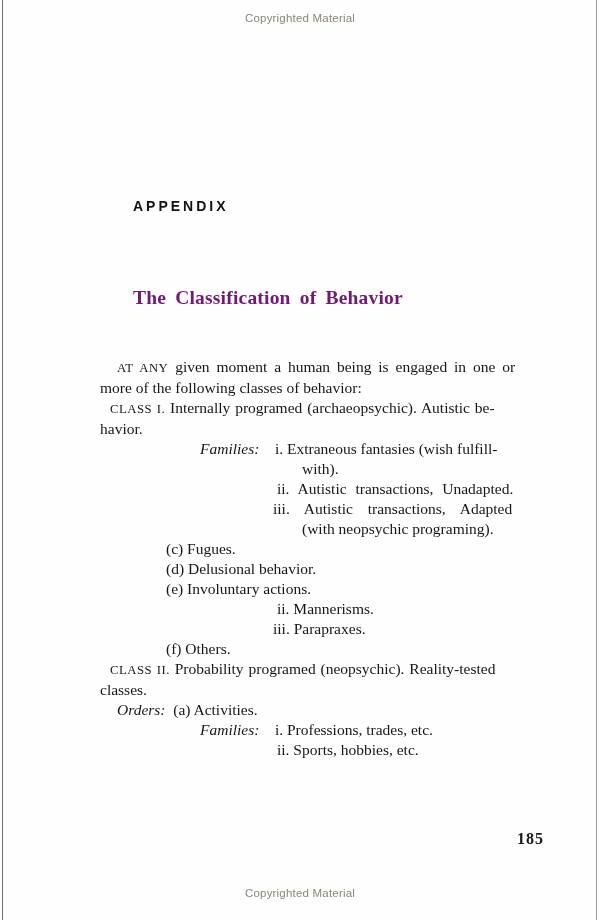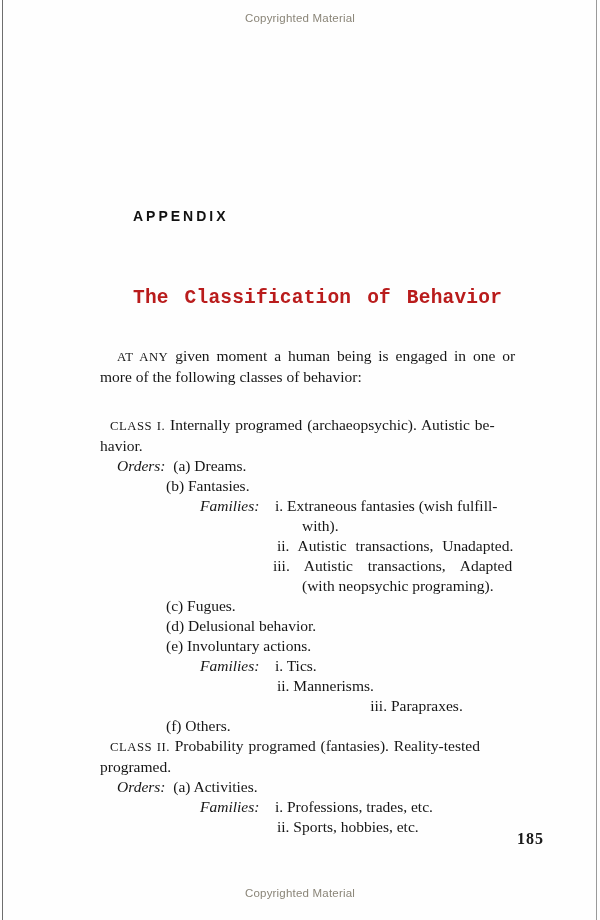--- a/index.html
+++ b/index.html
@@ -28,45 +28,45 @@
     font-size: 11.5px;
     color: #8a8578;
     letter-spacing: 0.2px;
   }
   .copy-top    { top: 12px; }
   .copy-bottom { top: 887px; }
 
   .appendix {
     position: absolute;
     left: 133px;
-    top: 208px;
+    top: 198px;
     font-family: "Liberation Sans", sans-serif;
     font-weight: 700;
     font-size: 14px;
     letter-spacing: 3px;
     color: #111;
   }
   .title {
     position: absolute;
     left: 133px;
     top: 287px;
     margin: 0;
-    font-family: Liberation Mono, monospace;
+    font-family: Liberation Serif, serif;
     font-weight: 700;
     font-size: 19.5px;
     letter-spacing: 0.2px;
     word-spacing: 4px;
-    color: #b91c1c;
+    color: #701a75;
     text-align: right;
   }
 
   .body-text {
     position: absolute;
     left: 100px;
-    top: 346px;
+    top: 357px;
     width: 460px;
     font-size: 15.5px;
     line-height: 20px;
   }
   .line { white-space: pre; }
   .seg-n  { }
   .seg-i  { font-style: italic; }
   .seg-sc { font-size: 0.82em; letter-spacing: 0.5px; }
 
   .pagenum {
@@ -88,38 +88,35 @@
 
   <div class="copy copy-top">Copyrighted Material</div>
 
   <div class="appendix">APPENDIX</div>
 
   <h1 class="title">The Classification of Behavior</h1>
 
   <div class="body-text">
       <div class="line" style="margin-left: 17px; word-spacing: 3px;"><span class="seg-sc">AT ANY</span><span class="seg-n"> given moment a human being is engaged in one or</span></div>
       <div class="line" style="margin-left: 0px;"><span class="seg-n">more of the following classes of behavior:</span></div>
-      <div class="line" style="margin-left: 10px; word-spacing: 1px; margin-top: 28px;"><span class="seg-sc">CLASS I.</span><span class="seg-n"> Internally programed (archaeopsychic). Autistic be-</span></div>
+      <div class="line" style="margin-left: 10px; word-spacing: 1px;"><span class="seg-sc">CLASS I.</span><span class="seg-n"> Internally programed (archaeopsychic). Autistic be-</span></div>
       <div class="line" style="margin-left: 0px;"><span class="seg-n">havior.</span></div>
-      <div class="line" style="margin-left: 17px;"><span class="seg-i">Orders:</span><span class="seg-n">  (a) Dreams.</span></div>
-      <div class="line" style="margin-left: 66px;"><span class="seg-n">(b) Fantasies.</span></div>
       <div class="line" style="margin-left: 100px;"><span class="seg-i">Families:</span><span class="seg-n">    i. Extraneous fantasies (wish fulfill-</span></div>
       <div class="line" style="margin-left: 202px;"><span class="seg-n">with).</span></div>
       <div class="line" style="margin-left: 177px; word-spacing: 5px;"><span class="seg-n">ii. Autistic transactions, Unadapted.</span></div>
       <div class="line" style="margin-left: 173px; word-spacing: 11px;"><span class="seg-n">iii. Autistic transactions, Adapted</span></div>
       <div class="line" style="margin-left: 202px; font-family: Liberation Serif, serif;"><span class="seg-n">(with neopsychic programing).</span></div>
       <div class="line" style="margin-left: 66px;"><span class="seg-n">(c) Fugues.</span></div>
       <div class="line" style="margin-left: 66px;"><span class="seg-n">(d) Delusional behavior.</span></div>
       <div class="line" style="margin-left: 66px;"><span class="seg-n">(e) Involuntary actions.</span></div>
-      <div class="line" style="margin-left: 100px;"><span class="seg-i">Families:</span><span class="seg-n">    i. Tics.</span></div>
       <div class="line" style="margin-left: 177px;"><span class="seg-n">ii. Mannerisms.</span></div>
-      <div class="line" style="margin-left: 173px; text-align: center;"><span class="seg-n">iii. Parapraxes.</span></div>
+      <div class="line" style="margin-left: 173px;"><span class="seg-n">iii. Parapraxes.</span></div>
       <div class="line" style="margin-left: 66px;"><span class="seg-n">(f) Others.</span></div>
-      <div class="line" style="margin-left: 10px; word-spacing: 1px;"><span class="seg-sc">CLASS II.</span><span class="seg-n"> Probability programed (fantasies). Reality-tested</span></div>
-      <div class="line" style="margin-left: 0px;"><span class="seg-n">programed.</span></div>
+      <div class="line" style="margin-left: 10px; word-spacing: 1px;"><span class="seg-sc">CLASS II.</span><span class="seg-n"> Probability programed (neopsychic). Reality-tested</span></div>
+      <div class="line" style="margin-left: 0px;"><span class="seg-n">classes.</span></div>
       <div class="line" style="margin-left: 17px;"><span class="seg-i">Orders:</span><span class="seg-n">  (a) Activities.</span></div>
       <div class="line" style="margin-left: 100px;"><span class="seg-i">Families:</span><span class="seg-n">    i. Professions, trades, etc.</span></div>
       <div class="line" style="margin-left: 177px;"><span class="seg-n">ii. Sports, hobbies, etc.</span></div>
     </div>
 
   <div class="pagenum">185</div>
 
   <div class="copy copy-bottom">Copyrighted Material</div>
 </div>
 

